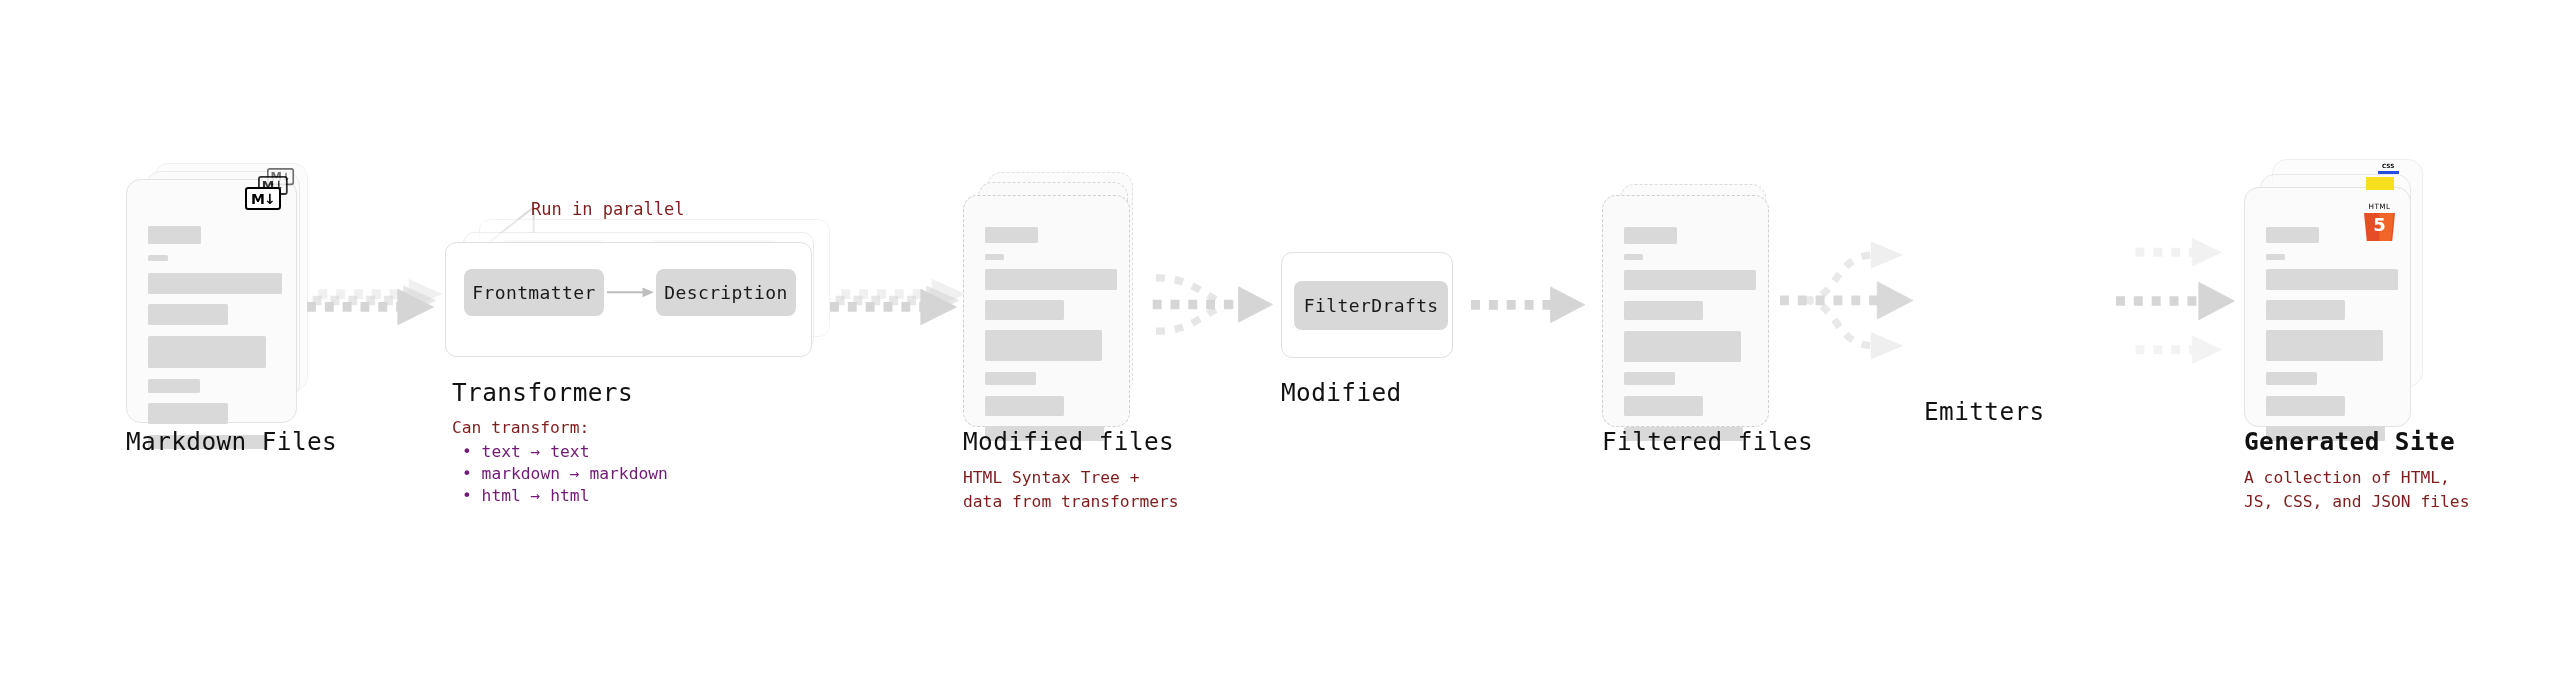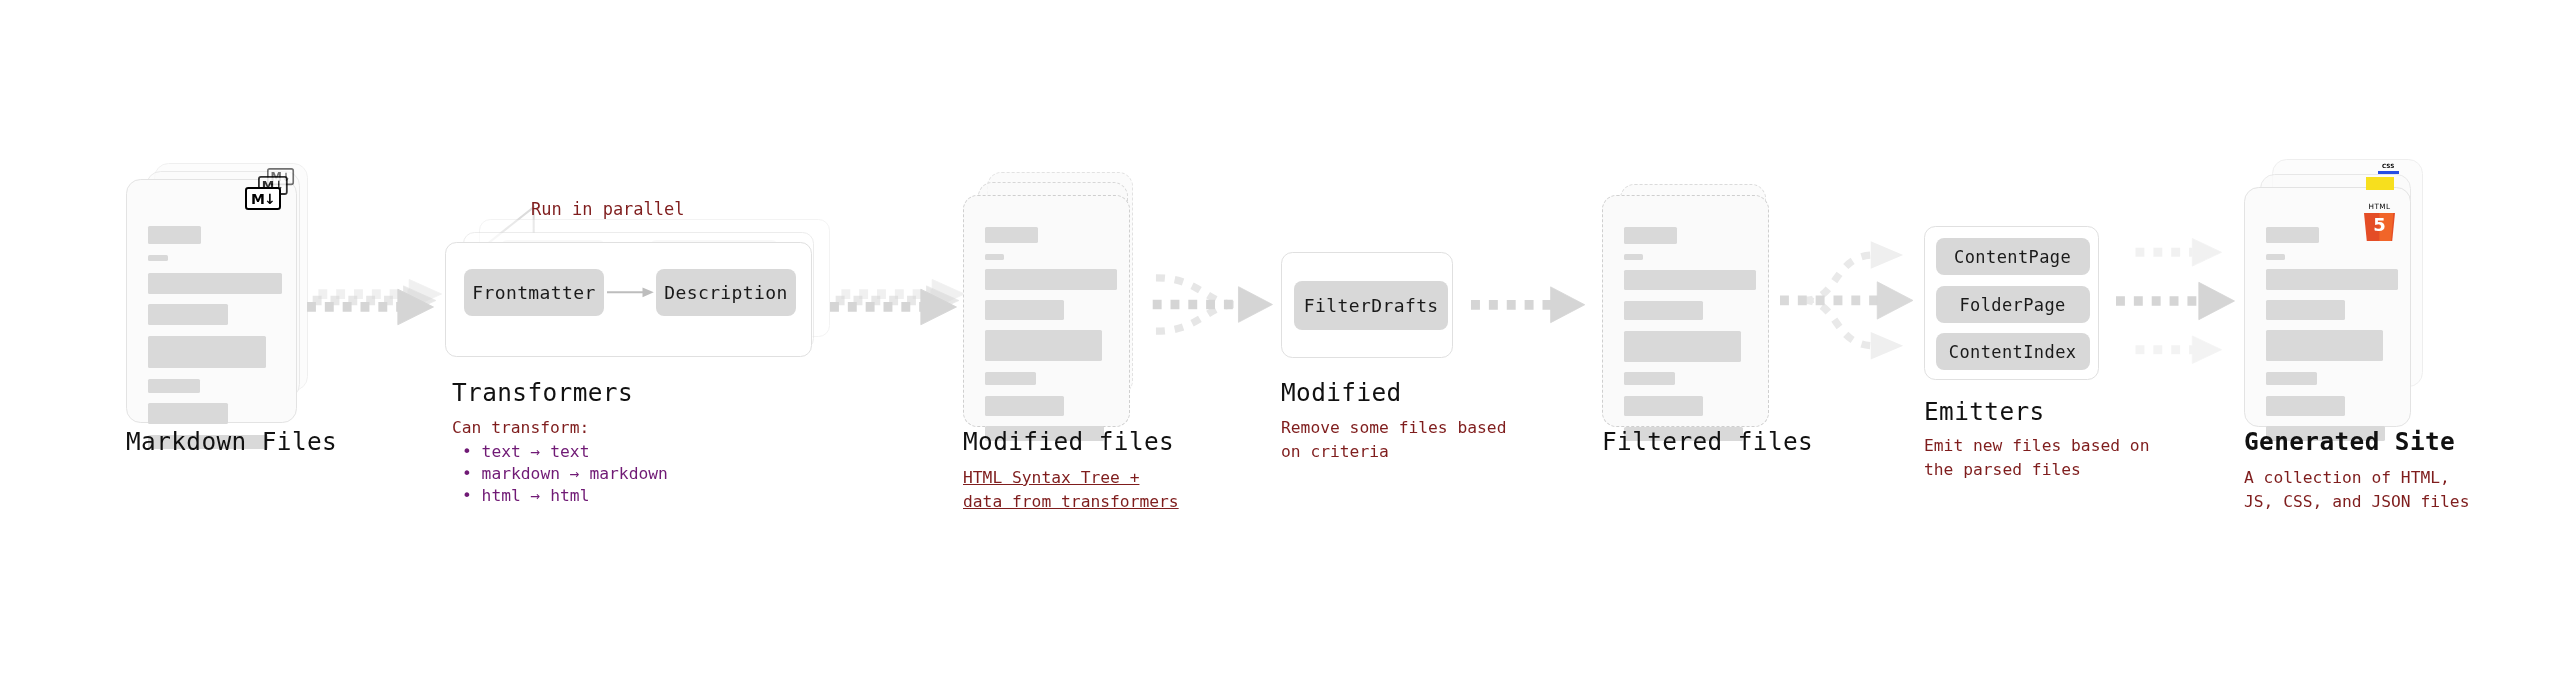--- a/index.html
+++ b/index.html
@@ -301,43 +301,41 @@
         <div class="doc-line" style="width:79px;height:19.5px;"></div>
         <div class="doc-line" style="width:117px;height:31px;"></div>
         <div class="doc-line" style="width:51px;height:13px;"></div>
         <div class="doc-line" style="width:79px;height:20.3px;"></div>
         <div class="doc-line" style="width:119px;height:14.6px;"></div>
       </div>
     </div>
   </div>
 
   <div class="title" style="left:963px; top:427px;">Modified files</div>
-  <div class="sub" style="left:963px; top:466px;text-decoration:underline;">HTML Syntax Tree +
+  <div class="sub" style="left:963px; top:466px;">HTML Syntax Tree +
 data from transformers</div>
 
   <svg class="abs" style="left:1138px; top:260px;" width="150" height="89" viewBox="0 0 185 110">
     <g stroke="#e6e6e6" fill="#e6e6e6" stroke-width="9" stroke-dasharray="11 12">
       <path d="M 22 22 C 76 22 86 55 120 55" fill="none"></path>
       <path d="M 22 88 C 76 88 86 55 120 55" fill="none"></path>
     </g>
     <g stroke="#d5d5d5" fill="#d5d5d5">
       <line x1="18" y1="55" x2="126" y2="55" stroke-width="12" stroke-dasharray="11 11"></line>
       <polygon points="124,33 166,55 124,77"></polygon>
     </g>
   </svg>
 
   <div class="group-box" style="left:1281px; top:252px; width:172px; height:106px;padding-left:26px;">
     <div class="chip" style="left:12.2px; top:28px; width:154px; height:49px; position:absolute;">
       <span>FilterDrafts</span>
     </div>
   </div>
 
   <div class="title" style="left:1281px; top:378px;">Modified</div>
-  <div class="sub" style="left:1281px; top:416px;">Remove some files based
-on criteria</div>
 
   <svg class="abs" style="left:1471px; top:286px;" width="130" height="57" viewBox="0 0 160 70">
     <g stroke="#d5d5d5" fill="#d5d5d5">
       <line x1="0" y1="23" x2="100" y2="23" stroke-width="12" stroke-dasharray="11 11"></line>
       <polygon points="98,1 140,23 98,45"></polygon>
     </g>
   </svg>
 
   <div class="doc-stack" style="left:1602px; top:184px; width:187px; height:260px;">
     <div class="doc-card dashed" style="left:18px; top:0px; width:146px; height:219px; opacity:0.75;"></div>
@@ -365,35 +363,22 @@
     <g fill="#efefef">
       <polygon points="112,5 152,22 112,39"></polygon>
       <polygon points="112,117 152,134 112,151"></polygon>
     </g>
     <g stroke="#d9d9d9" fill="#d9d9d9">
       <line x1="0" y1="78" x2="122" y2="78" stroke-width="12" stroke-dasharray="11 11"></line>
       <polygon points="120,55 164,78 120,101"></polygon>
     </g>
   </svg>
 
-  <div class="group-box" style="left:1924px; top:226px; width:175px; height:154px;">
-    <div class="chip" style="left:10.6px; top:11.4px; width:154px; height:37px; font-size:17px;">
-      <span>ContentPage</span>
-    </div>
-    <div class="chip" style="left:10.6px; top:59px; width:154px; height:37px; font-size:17px;">
-      <span>FolderPage</span>
-    </div>
-    <div class="chip" style="left:10.6px; top:106px; width:154px; height:37px; font-size:17px;">
-      <span>ContentIndex</span>
-    </div>
-  </div>
 
   <div class="title" style="left:1924px; top:397px;">Emitters</div>
-  <div class="sub" style="left:1924px; top:434px;">Emit new files based on
-the parsed files</div>
 
   <svg class="abs" style="left:2116px; top:232px;" width="138" height="138" viewBox="0 0 170 170">
     <g opacity="0.45" stroke="#e2e2e2" fill="#e2e2e2">
       <line x1="24" y1="25" x2="96" y2="25" stroke-width="11" stroke-dasharray="11 11"></line>
       <polygon points="94,8 130,25 94,42"></polygon>
     </g>
     <g stroke="#d5d5d5" fill="#d5d5d5">
       <line x1="0" y1="85" x2="104" y2="85" stroke-width="12" stroke-dasharray="11 11"></line>
       <polygon points="102,62 146,85 102,108"></polygon>
     </g>

